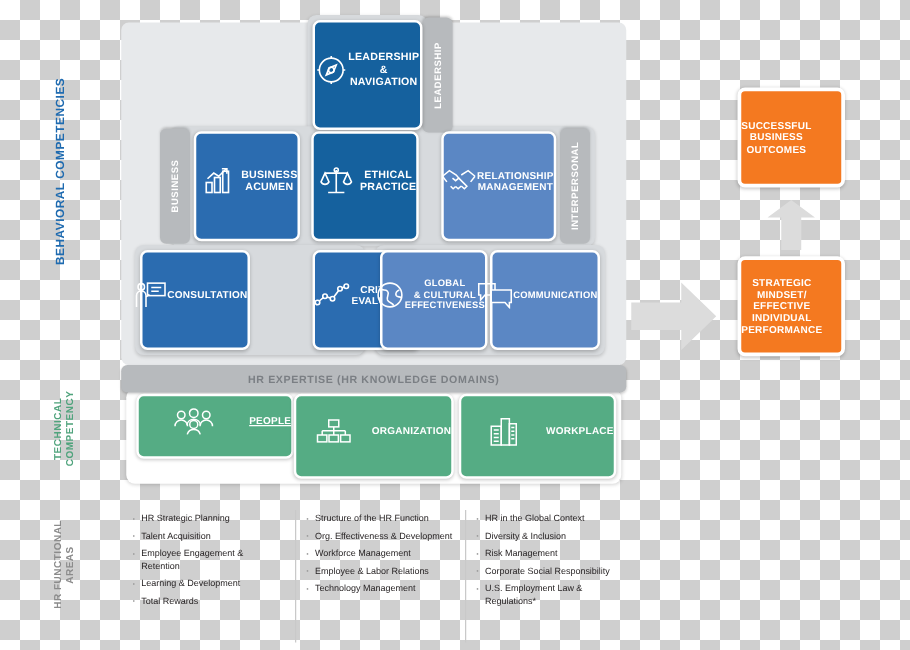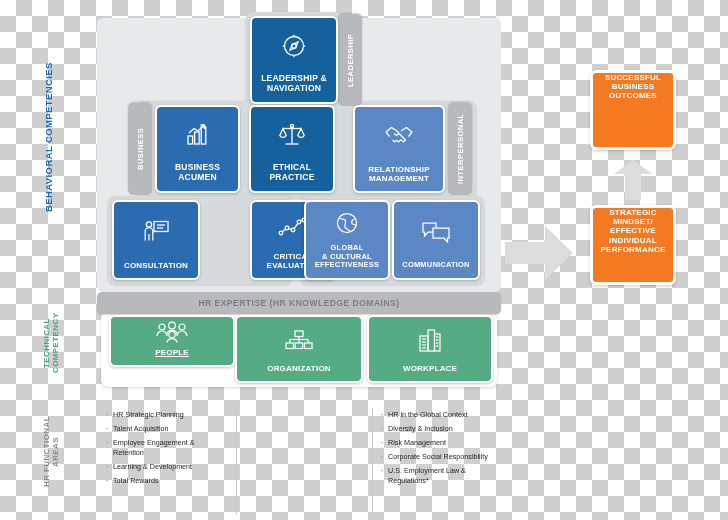--- a/index.html
+++ b/index.html
@@ -59,21 +59,21 @@
   }
   #frame-top     { left: 246px; top: 12px;  width: 96px;  height: 96px; }
   #frame-mid     { left: 136px; top: 101px; width: 340px; height: 96px; }
   #frame-row3a   { left: 108px; top: 196px; width: 184px; height: 88px; }
   #frame-row3b   { left: 300px; top: 196px; width: 184px; height: 88px; }
   #frame-green   { left: 101px; top: 311px; width: 396px; height: 76px;
                    background: #ffffff; }
 
   .tile {
     position: absolute; border-radius: 6px;
-    display: flex; flex-direction: column;
+    display: flex; flex-direction: row;
     align-items: center; justify-content: flex-end;
     color: #ffffff; text-align: center;
     font-weight: bold; letter-spacing: .2px;
     padding-bottom: 8px;
     border: 2px solid #ffffff;
     box-shadow: 0 1px 3px rgba(0,0,0,.22);
     line-height: 1.15;
   }
   .tile .lbl { white-space: pre-line; }
 
@@ -346,20 +346,27 @@
   <div class="divider" id="div-1"></div>
   <div class="divider" id="div-2"></div>
 
   <ul class="bullets" id="bullets-people">
       <li>HR Strategic Planning</li>
       <li>Talent Acquisition</li>
       <li>Employee Engagement &amp; Retention</li>
       <li>Learning &amp; Development</li>
       <li>Total Rewards</li>
     </ul>
+  <ul class="bullets" id="bullets-organization">
+      <li>Structure of the HR Function</li>
+      <li>Org. Effectiveness &amp; Development</li>
+      <li>Workforce Management</li>
+      <li>Employee &amp; Labor Relations</li>
+      <li>Technology Management</li>
+    </ul>
   <ul class="bullets" id="bullets-workplace">
       <li>HR in the Global Context</li>
       <li>Diversity &amp; Inclusion</li>
       <li>Risk Management</li>
       <li>Corporate Social Responsibility</li>
       <li>U.S. Employment Law &amp; Regulations*</li>
     </ul>
 
 </div>
 

